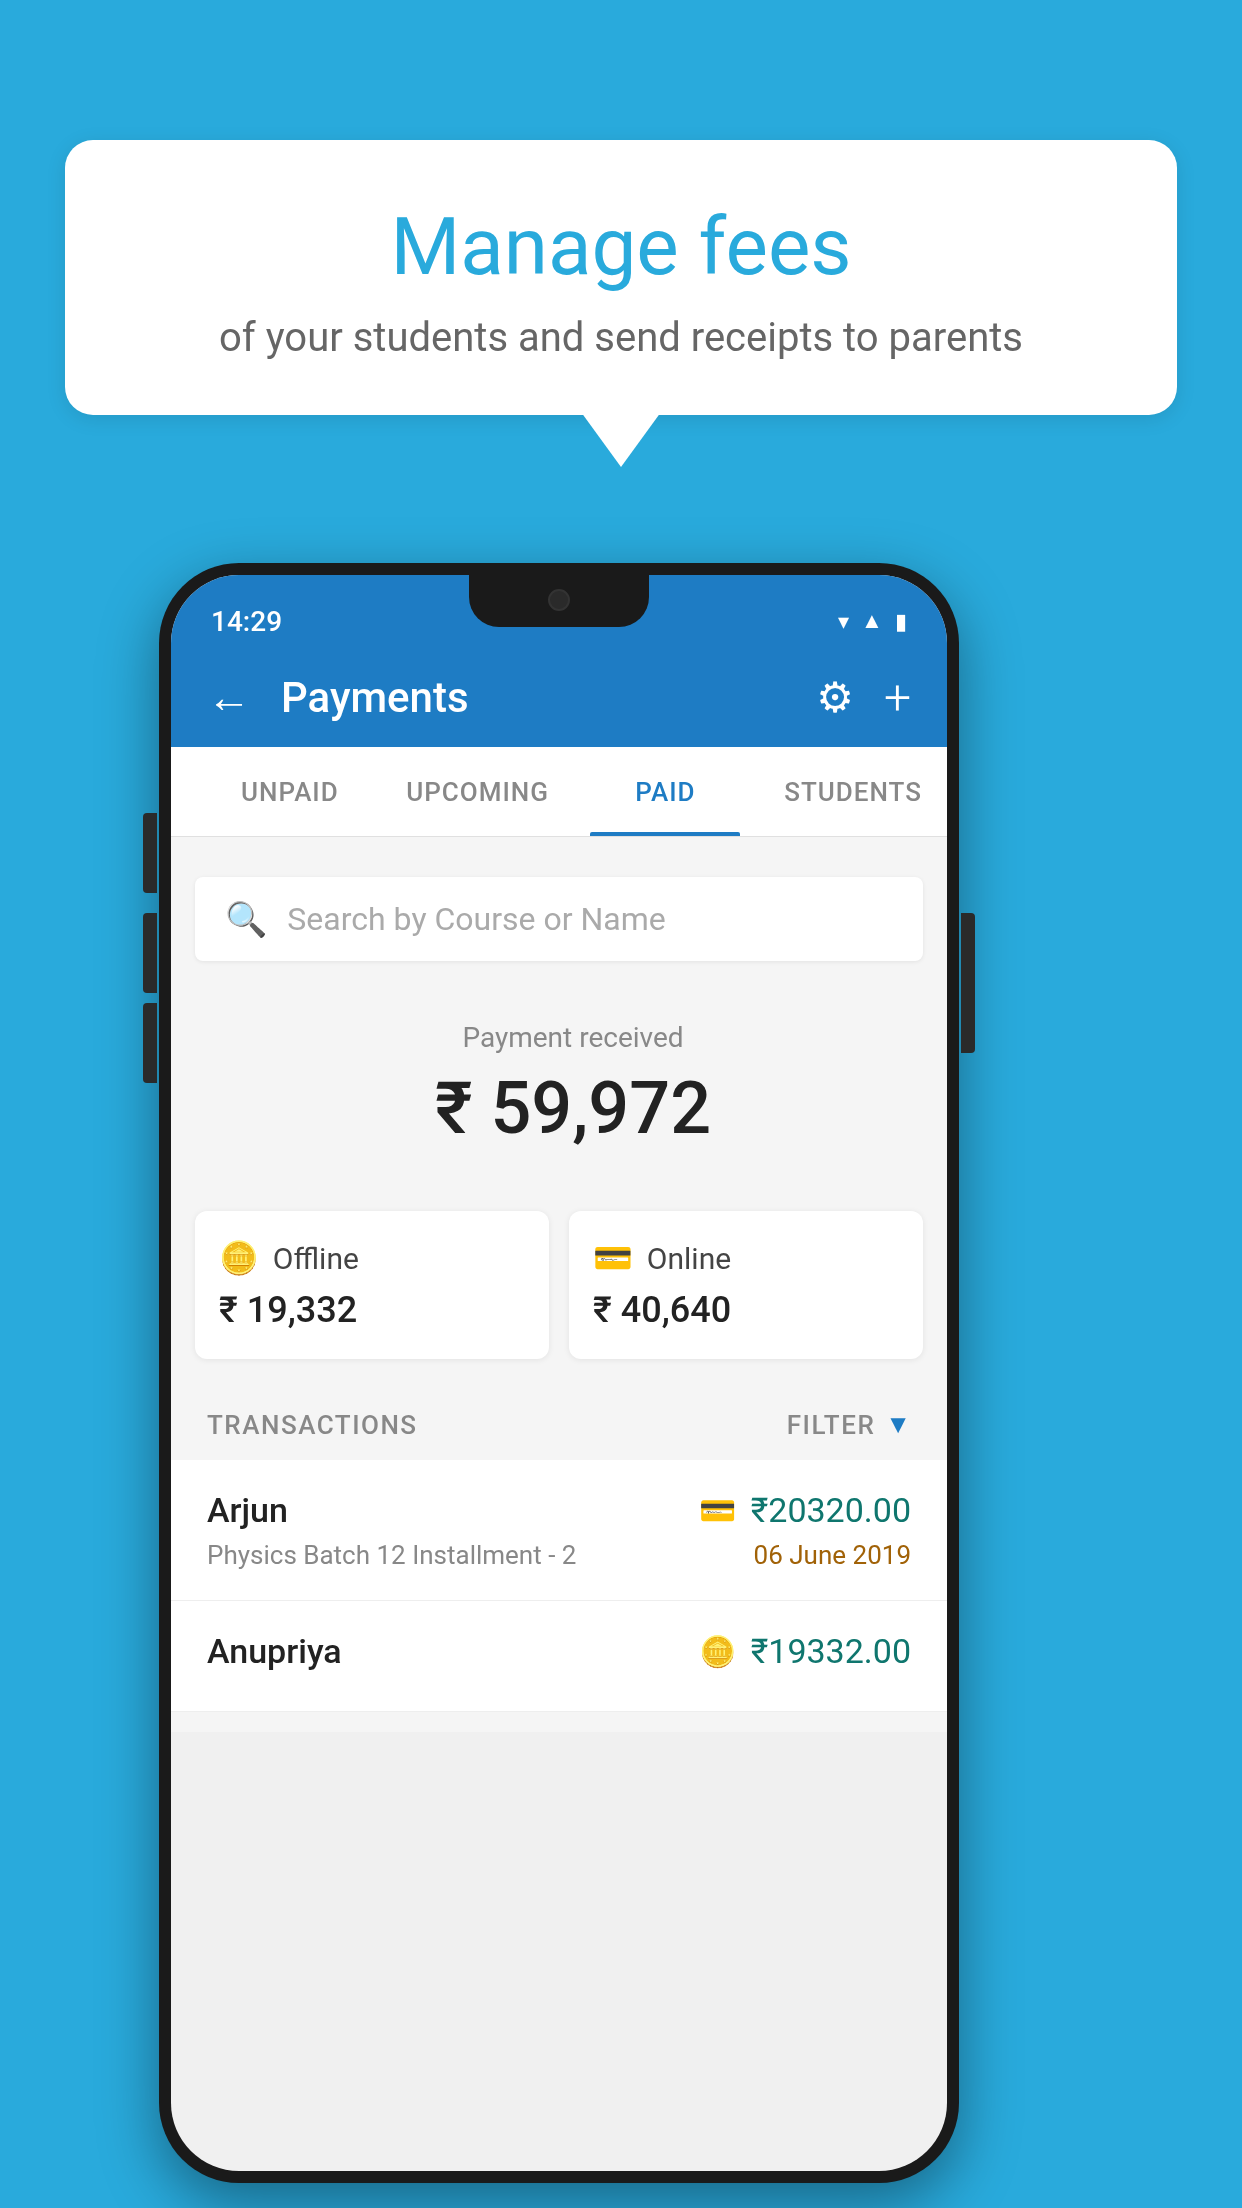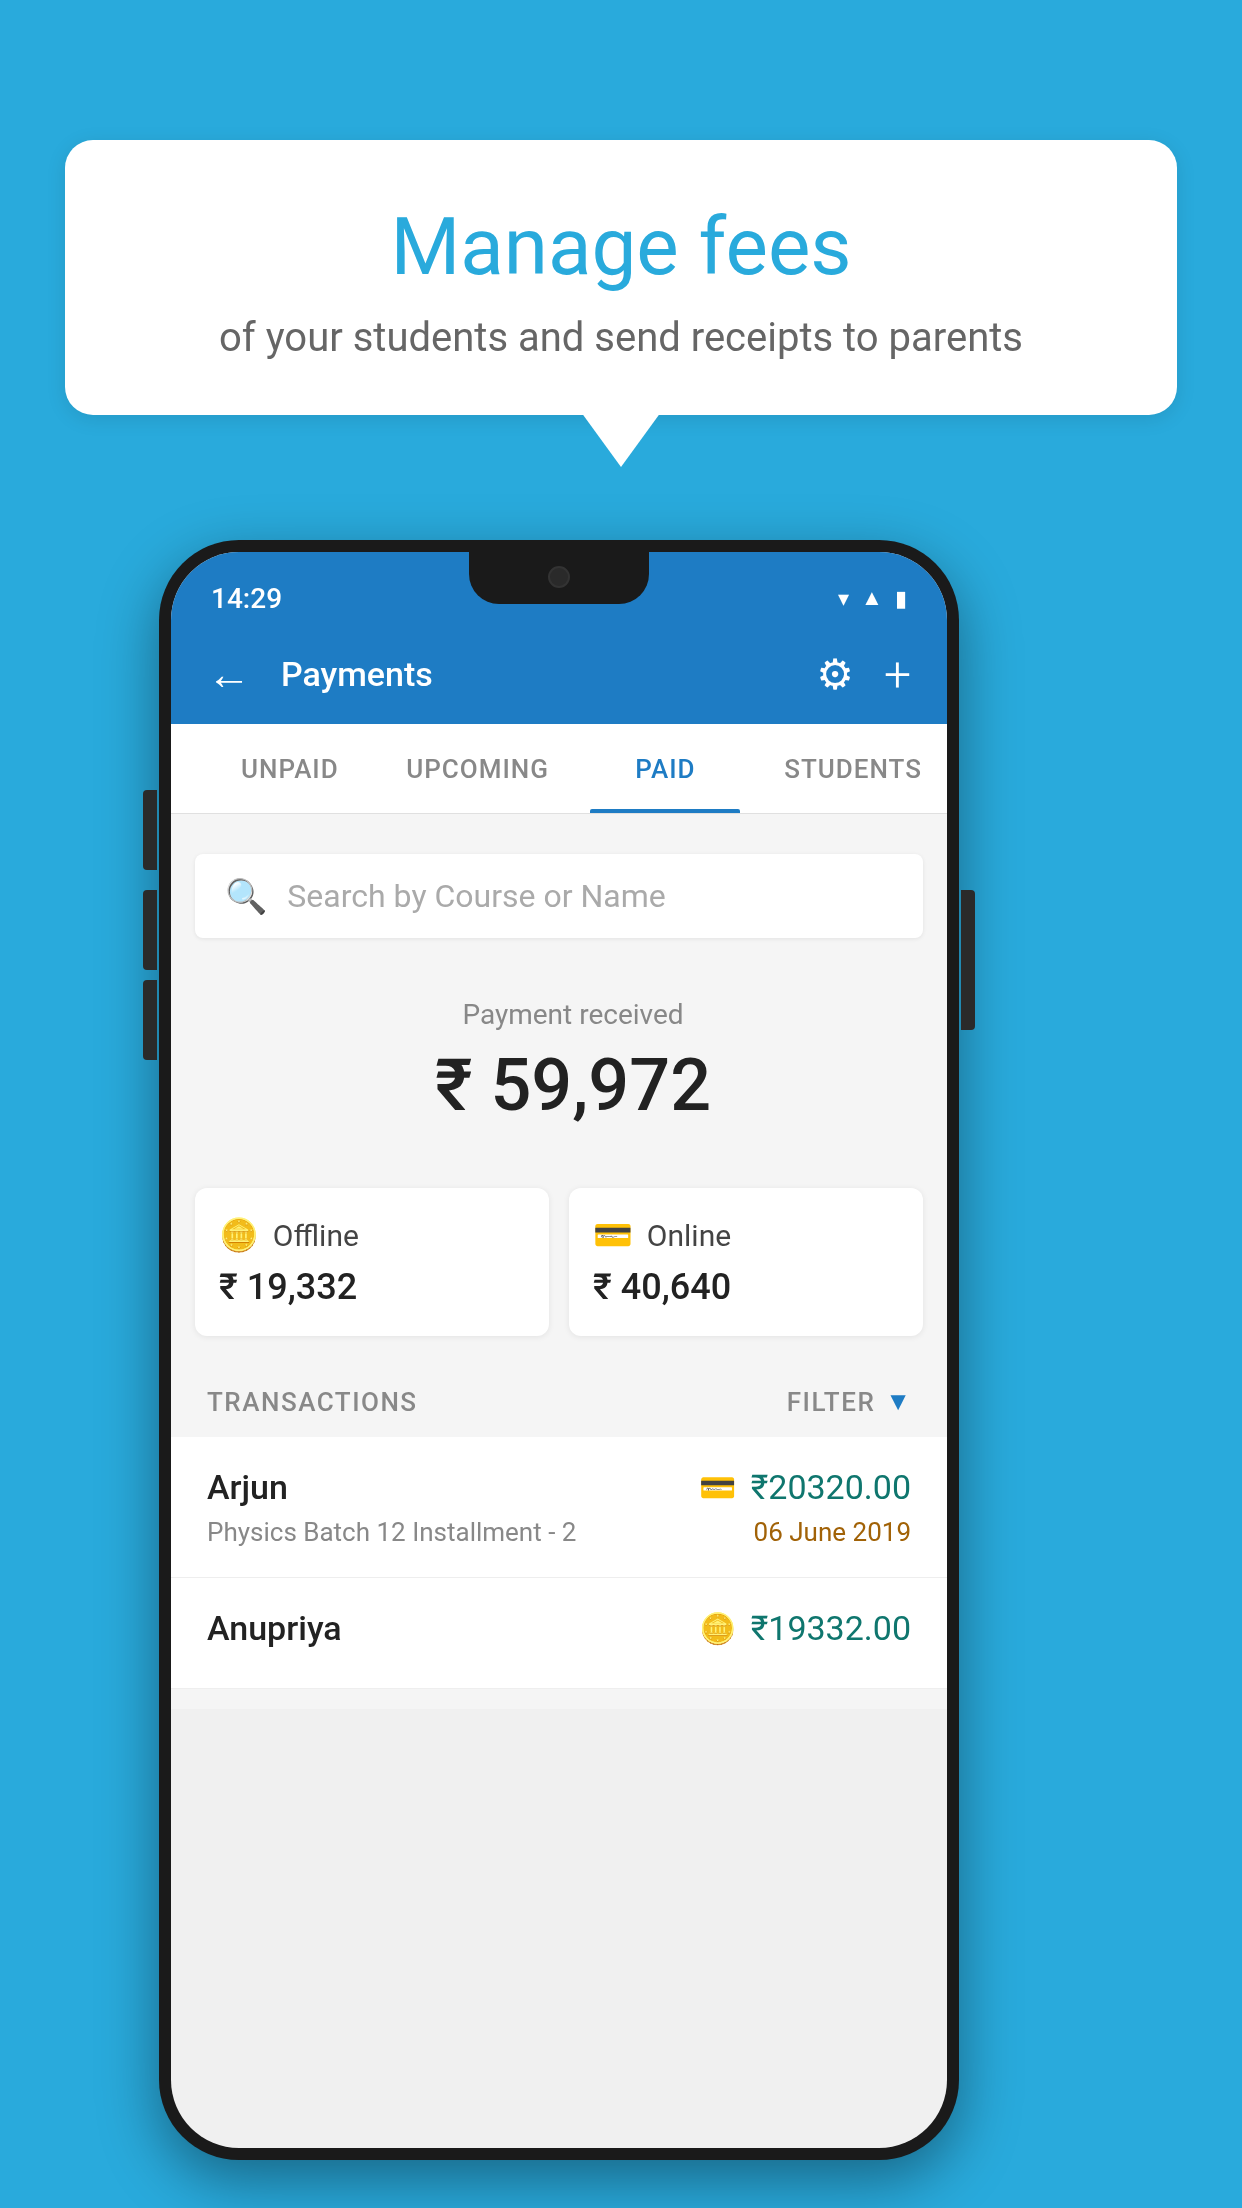--- a/index.html
+++ b/index.html
@@ -47,21 +47,21 @@
     }
     .bubble-subtitle {
       font-size: 40px;
       color: #666;
       font-weight: 400;
     }
 
     
     .phone-container {
       position: absolute;
-      top: 540px;
+      top: 563px;
       left: 50%;
       transform: translateX(-50%);
       width: 924px;
       height: 1620px;
     }
     .phone-frame {
       width: 800px;
       height: 1620px;
       background: #1a1a1a;
       border-radius: 80px;
@@ -158,21 +158,21 @@
       padding: 0 36px;
       gap: 30px;
     }
     .back-arrow {
       color: white;
       font-size: 44px;
       cursor: pointer;
     }
     .header-title {
       color: white;
-      font-size: 34px;
+      font-size: 42px;
       font-weight: 500;
       flex: 1;
     }
     .header-gear {
       color: white;
       font-size: 42px;
     }
     .header-plus {
       color: white;
       font-size: 48px;

